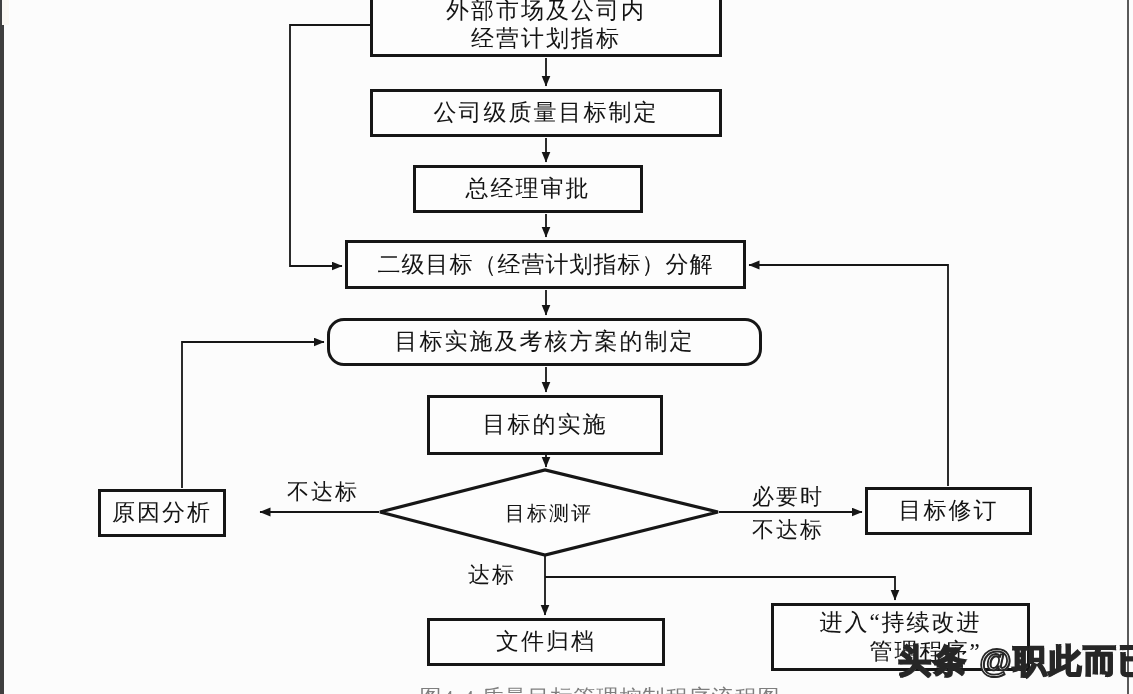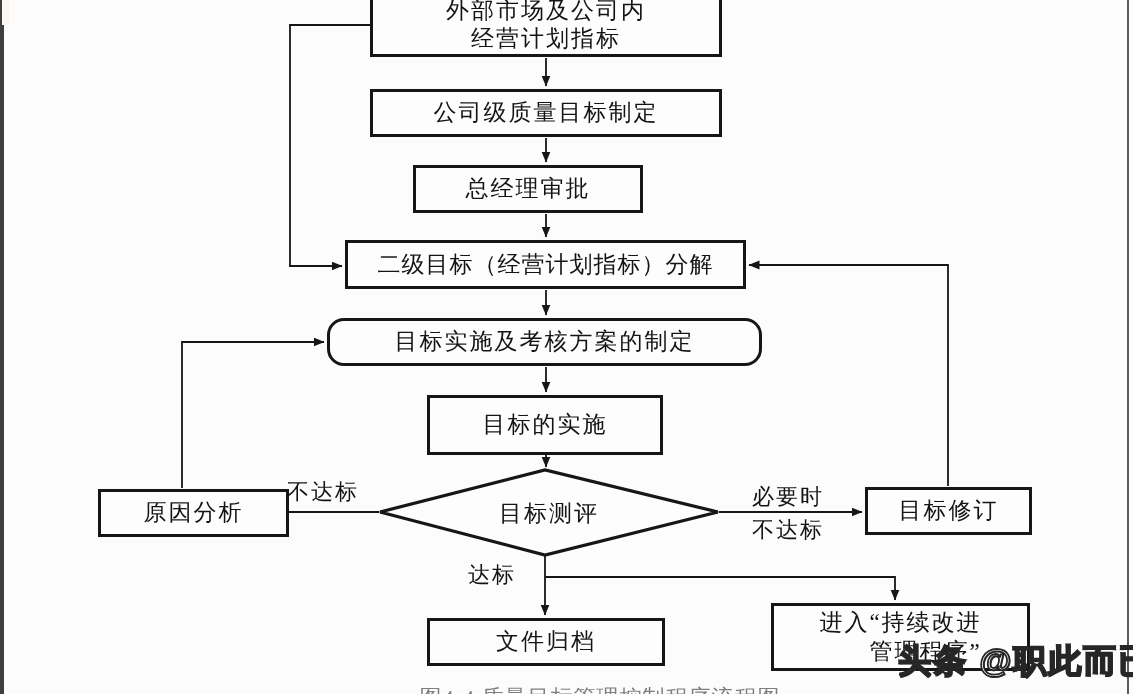--- a/index.html
+++ b/index.html
@@ -30,21 +30,21 @@
   .node .two-line{display:block;}
   .edge-label{
     position:absolute;
     font-size:22px;letter-spacing:2px;
     color:#141414;
     z-index:3;
     white-space:nowrap;
   }
   .diamond-label{
     position:absolute;
-    font-size:23px;letter-spacing:2px;
+    font-size:20px;letter-spacing:2px;
     z-index:3;white-space:nowrap;
     transform:translate(-50%,-50%);
   }
   #left-strip{position:absolute;left:0;top:0;width:4px;height:694px;background:#3f3f3f;z-index:4;}
   #left-notch{position:absolute;left:2px;top:0;width:7px;height:25px;background:#faf7f2;z-index:5;}
   #right-line{position:absolute;left:1127px;top:0;width:2px;height:694px;background:#5a5a5a;z-index:4;}
   #watermark{
     position:absolute;left:898px;top:639px;
     font-size:33px;font-weight:bold;letter-spacing:2px;
     color:#ffffff;
@@ -118,21 +118,21 @@
   <div class="node" style="left:327px;top:318px;width:435px;height:48px;border-radius:17px;">
     <span>目标实施及考核方案的制定</span>
   </div>
 
   <div class="node" style="left:427px;top:395px;width:236px;height:60px;">
     <span>目标的实施</span>
   </div>
 
   <div class="diamond-label" style="left:549px;top:513px;">目标测评</div>
 
-  <div class="node" style="left:98px;top:489px;width:191px;height:48px;">
+  <div class="node" style="left:98px;top:489px;width:128px;height:48px;">
     <span>原因分析</span>
   </div>
 
   <div class="node" style="left:865px;top:487px;width:167px;height:48px;">
     <span>目标修订</span>
   </div>
 
   <div class="node" style="left:427px;top:618px;width:238px;height:48px;">
     <span>文件归档</span>
   </div>

